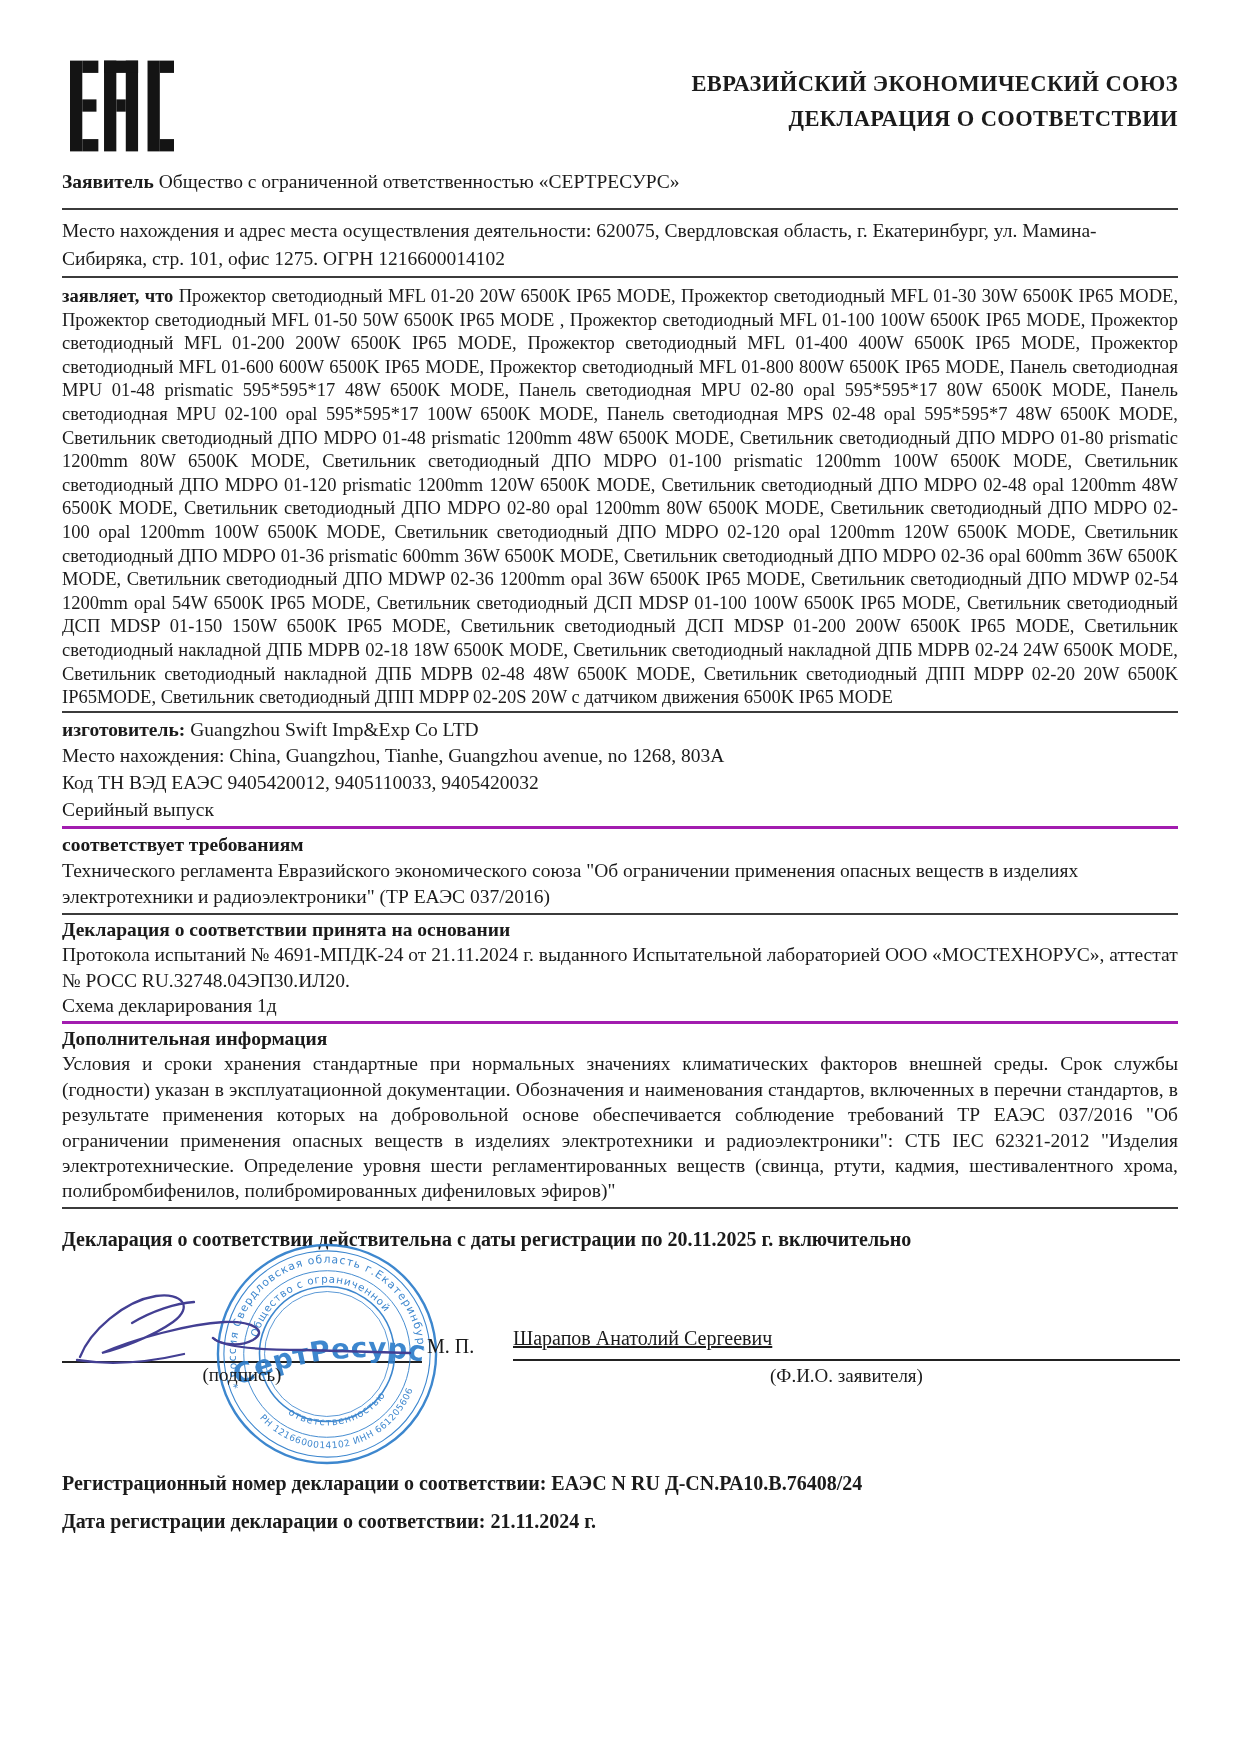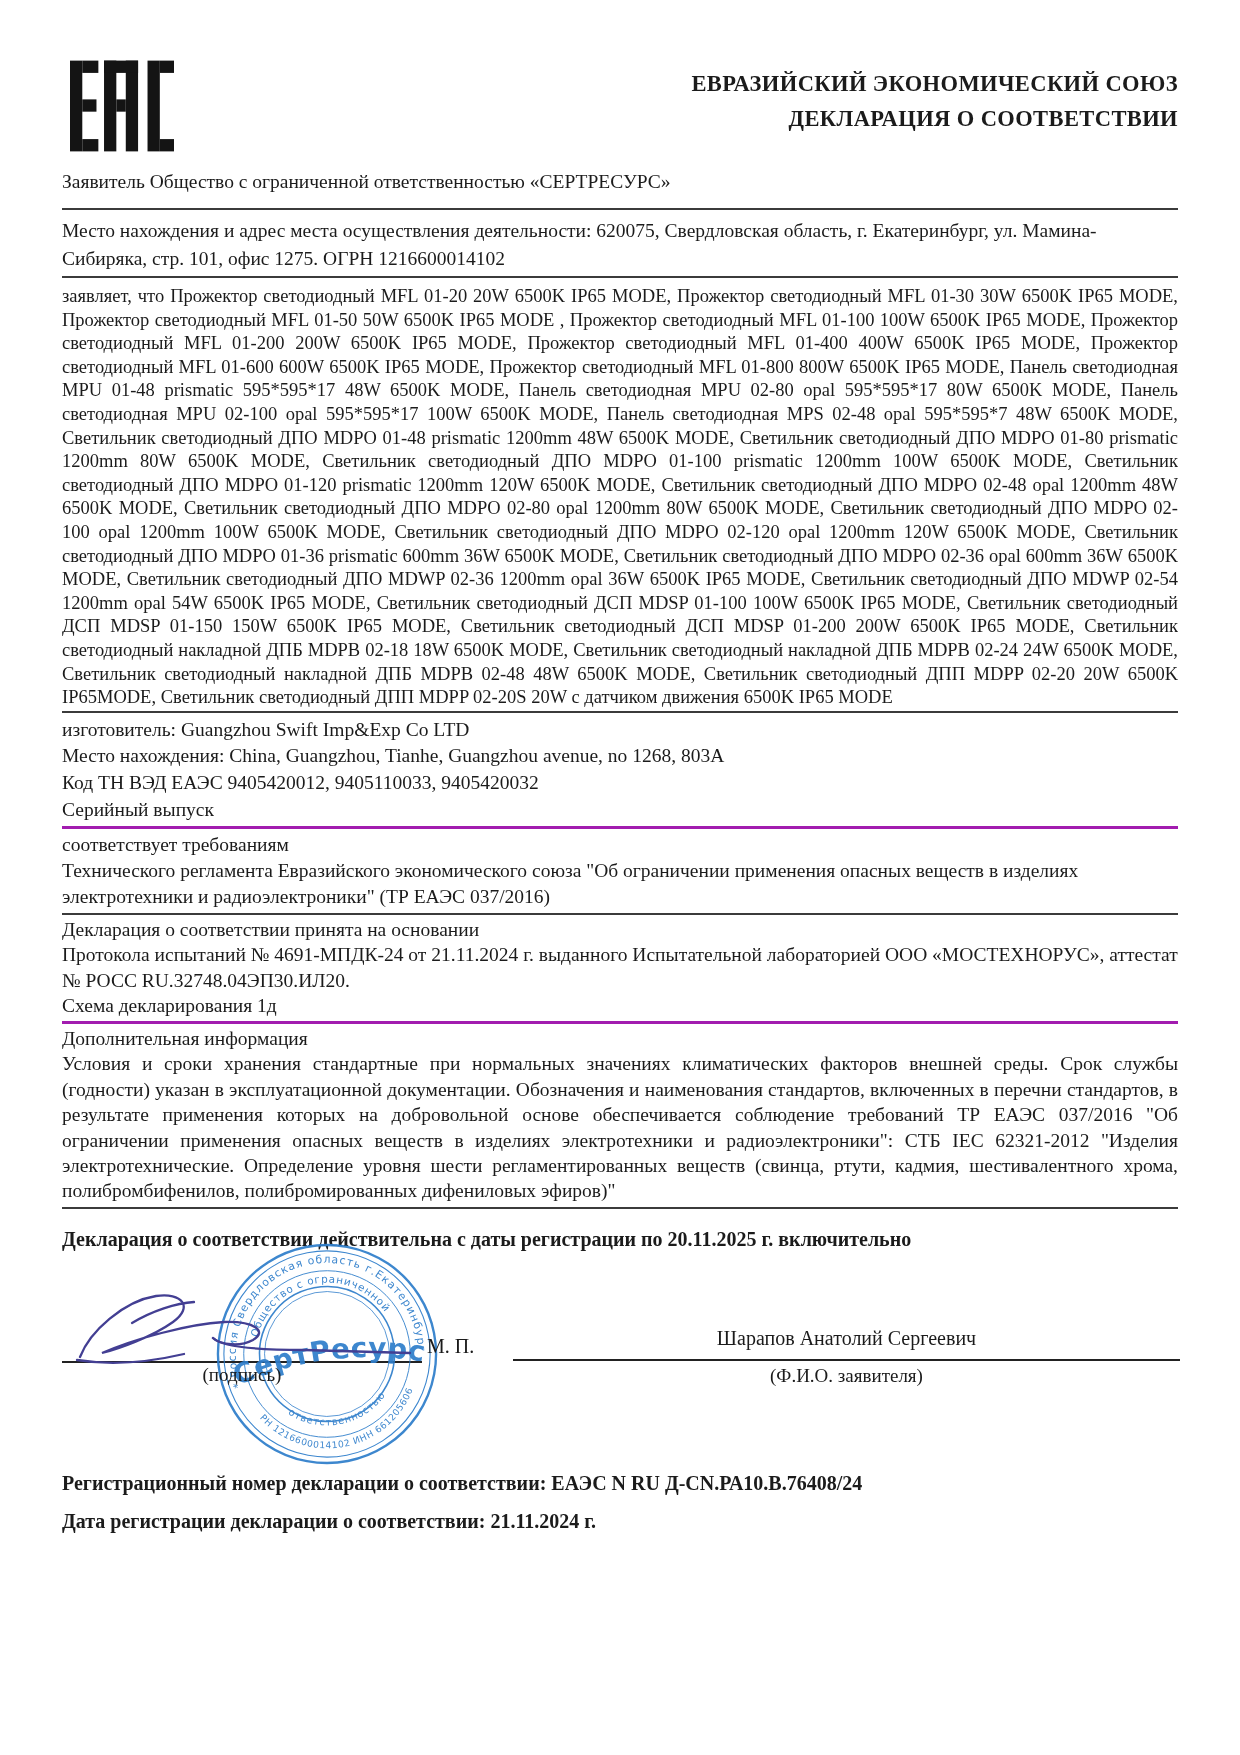--- a/index.html
+++ b/index.html
@@ -10,40 +10,40 @@
     font-family:"Liberation Serif", serif; color:var(--ink); overflow:hidden;
   }
   
   .hdr{ position:relative; height:100px; }
   .eac-logo{ position:absolute; left:8px; top:12px; width:104px; height:92px; }
   .titles{ text-align:right; padding-top:18px; font-weight:bold; font-size:22.5px; line-height:35px; letter-spacing:.4px; }
   
   .sec{ border-bottom:2.5px solid #3b3b3b; }
   .sec.thick{ border-bottom:3px solid #a21caf; }
   .sec p, .sec div.ln{ margin:0; }
-  b.lbl{ font-weight:normal; }
+  b.lbl{ font-weight:bold; }
   .s-applicant{ padding:20px 0 13px; font-size:19.5px; line-height:27px; }
   .s-address{ padding:7px 0 3px; font-size:19.5px; line-height:28px; }
   .s-declares{ padding:7px 0 1px; font-size:18.5px; line-height:23.6px; text-align:justify; }
   .s-manuf{ padding:4px 0 2px; font-size:19.5px; line-height:26.8px; }
   .s-comply{ padding:3px 0 3px; font-size:19.5px; line-height:26px; }
   .s-basis{ padding:2px 0 2px; font-size:19.5px; line-height:25.5px; }
   .s-add{ padding:2px 0 3px; font-size:19.5px; line-height:25.4px; text-align:justify; }
   .s-valid{ padding:16px 0 0; font-size:20px; line-height:28px; font-weight:bold; }
   
   .sig-area{ position:relative; height:202px; }
   .stamp-wrap{ position:absolute; left:151px; top:-13px; width:228px; height:228px; transform:rotate(-11deg); z-index:2; opacity:.93; }
   .stamp-wrap svg{ width:100%; height:100%; }
   .stamp-ring{ fill:none; stroke:var(--stamp-color); }
   .stamp-txt{ fill:var(--stamp-color); font-family:"DejaVu Sans", sans-serif; }
   .sig-svg{ position:absolute; left:10px; top:30px; width:345px; height:100px; z-index:3; }
   .mp-label{ position:absolute; left:365px; top:82px; font-size:20px; z-index:4; }
   .line-left{ position:absolute; left:0; top:108px; width:360px; border-top:2px solid #222; }
   .cap-left{ position:absolute; left:0; top:98px; width:360px; text-align:center; font-size:19px; z-index:4;margin-top:13px; }
-  .name-right{ position:absolute; left:451px; top:74px; width:667px; text-align:center; font-size:20px; }
+  .name-right{ position:absolute; left:451px; top:74px; width:667px; text-align:left; font-size:20px;text-decoration:underline; }
   .line-right{ position:absolute; left:451px; top:106px; width:667px; border-top:2px solid #222; }
   .cap-right{ position:absolute; left:451px; top:112px; width:667px; text-align:center; font-size:19px; }
   
   .reg-line{ padding-top:14px; font-size:20px; line-height:28px; font-weight:bold; }
   .date-line{ margin-top:10px; font-size:20px; line-height:28px; font-weight:bold; }
 </style>
 </head>
 <body>
 
 <div class="page">

